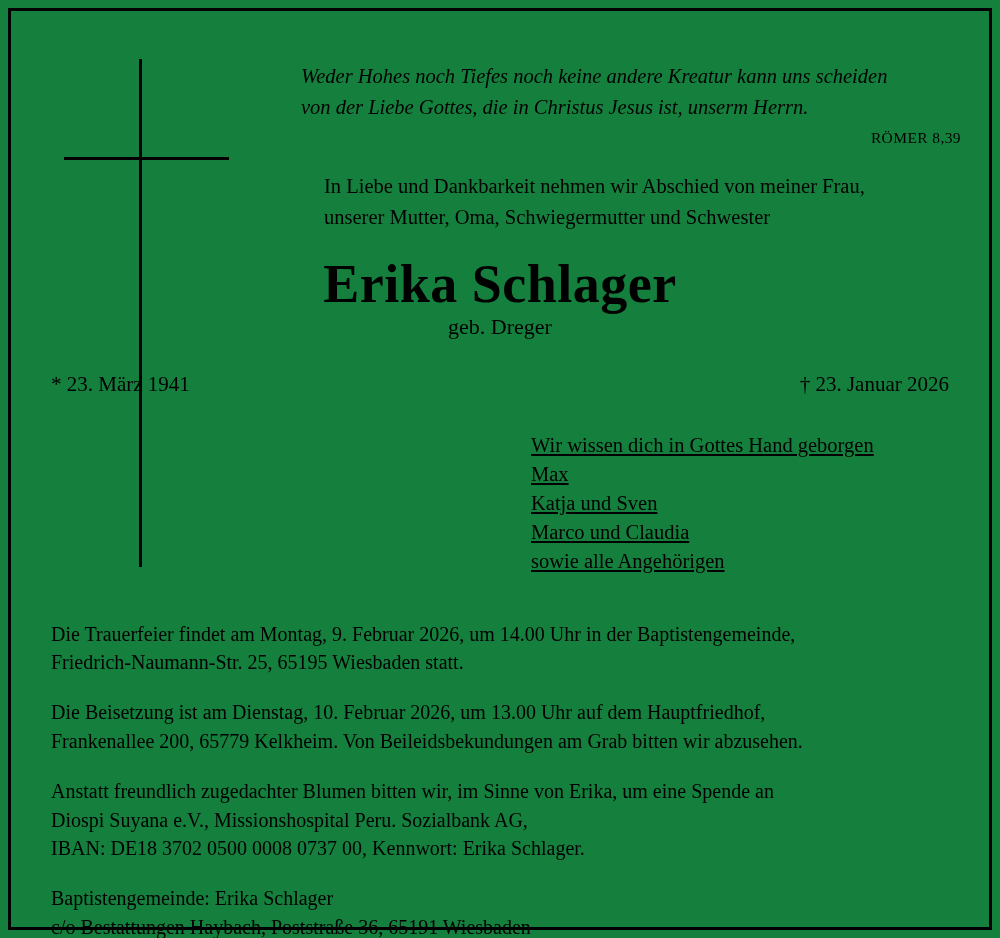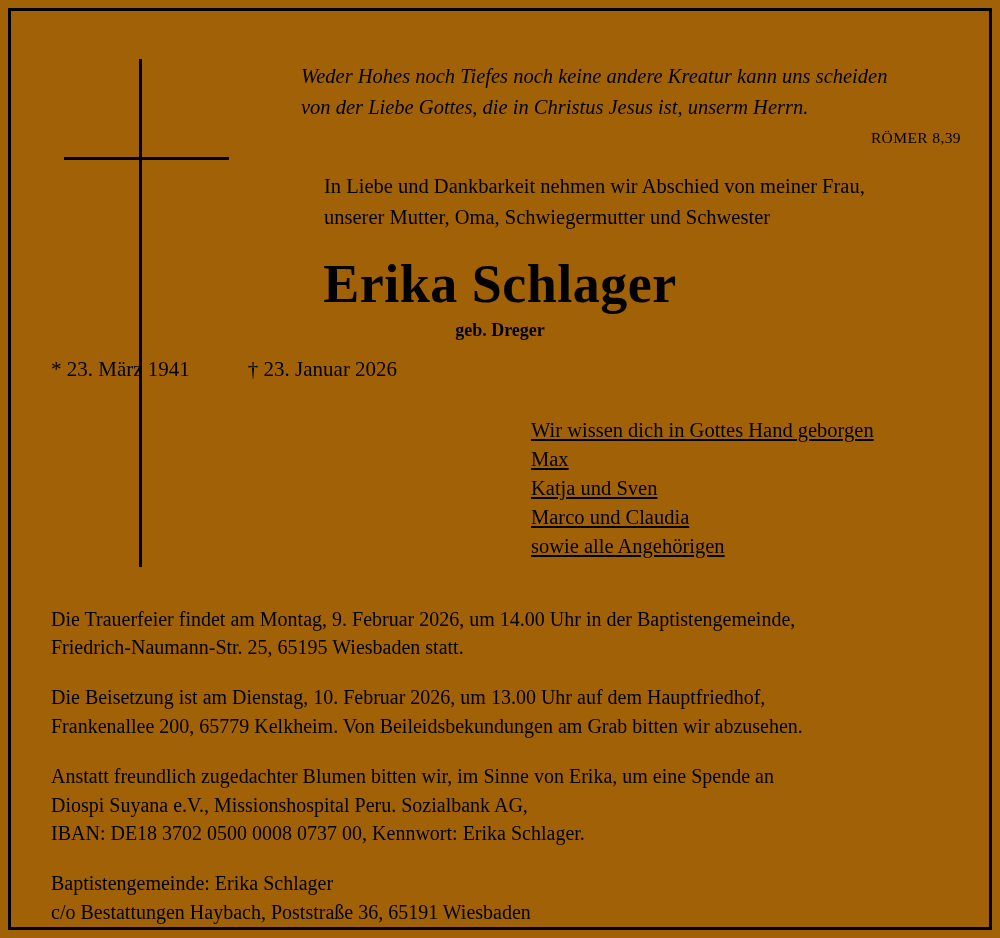--- a/index.html
+++ b/index.html
@@ -4,21 +4,21 @@
 <style>
   html, body {
     margin: 0;
     padding: 0;
     background: #ffffff;
   }
   .page {
     width: 1000px;
     height: 938px;
     box-sizing: border-box;
-    background: #a16207;
+    background: #15803d;
     position: relative;
     font-family: "Liberation Serif", serif;
     color: #000000;
     overflow: hidden;
     padding-left: 20px;
   }
   .border-frame {
     position: absolute;
     left: 8px;
     top: 8px;
@@ -91,29 +91,27 @@
     margin-top: 22px;
   }
   .deceased-name {
     font-size: 54px;
     letter-spacing: 0.5px;
     line-height: 1.1;
     font-weight: bold;
     margin: 0;
   }
   .maiden-name {
-    font-size: 18px;
-    margin-top: 6px;
-    font-weight: bold;
+    font-size: 22px;
   }
   .dates {
-    margin-top: 16px;
+    margin-top: 32px;
     font-size: 21px;
     display: flex;
-    justify-content: flex-start;
+    justify-content: space-between;
     gap: 58px;
   }
 
   .mourners {
     margin-left: 480px;
     margin-top: 34px;
     font-size: 20.5px;
     line-height: 1.41;
   }
   .mourners div {

